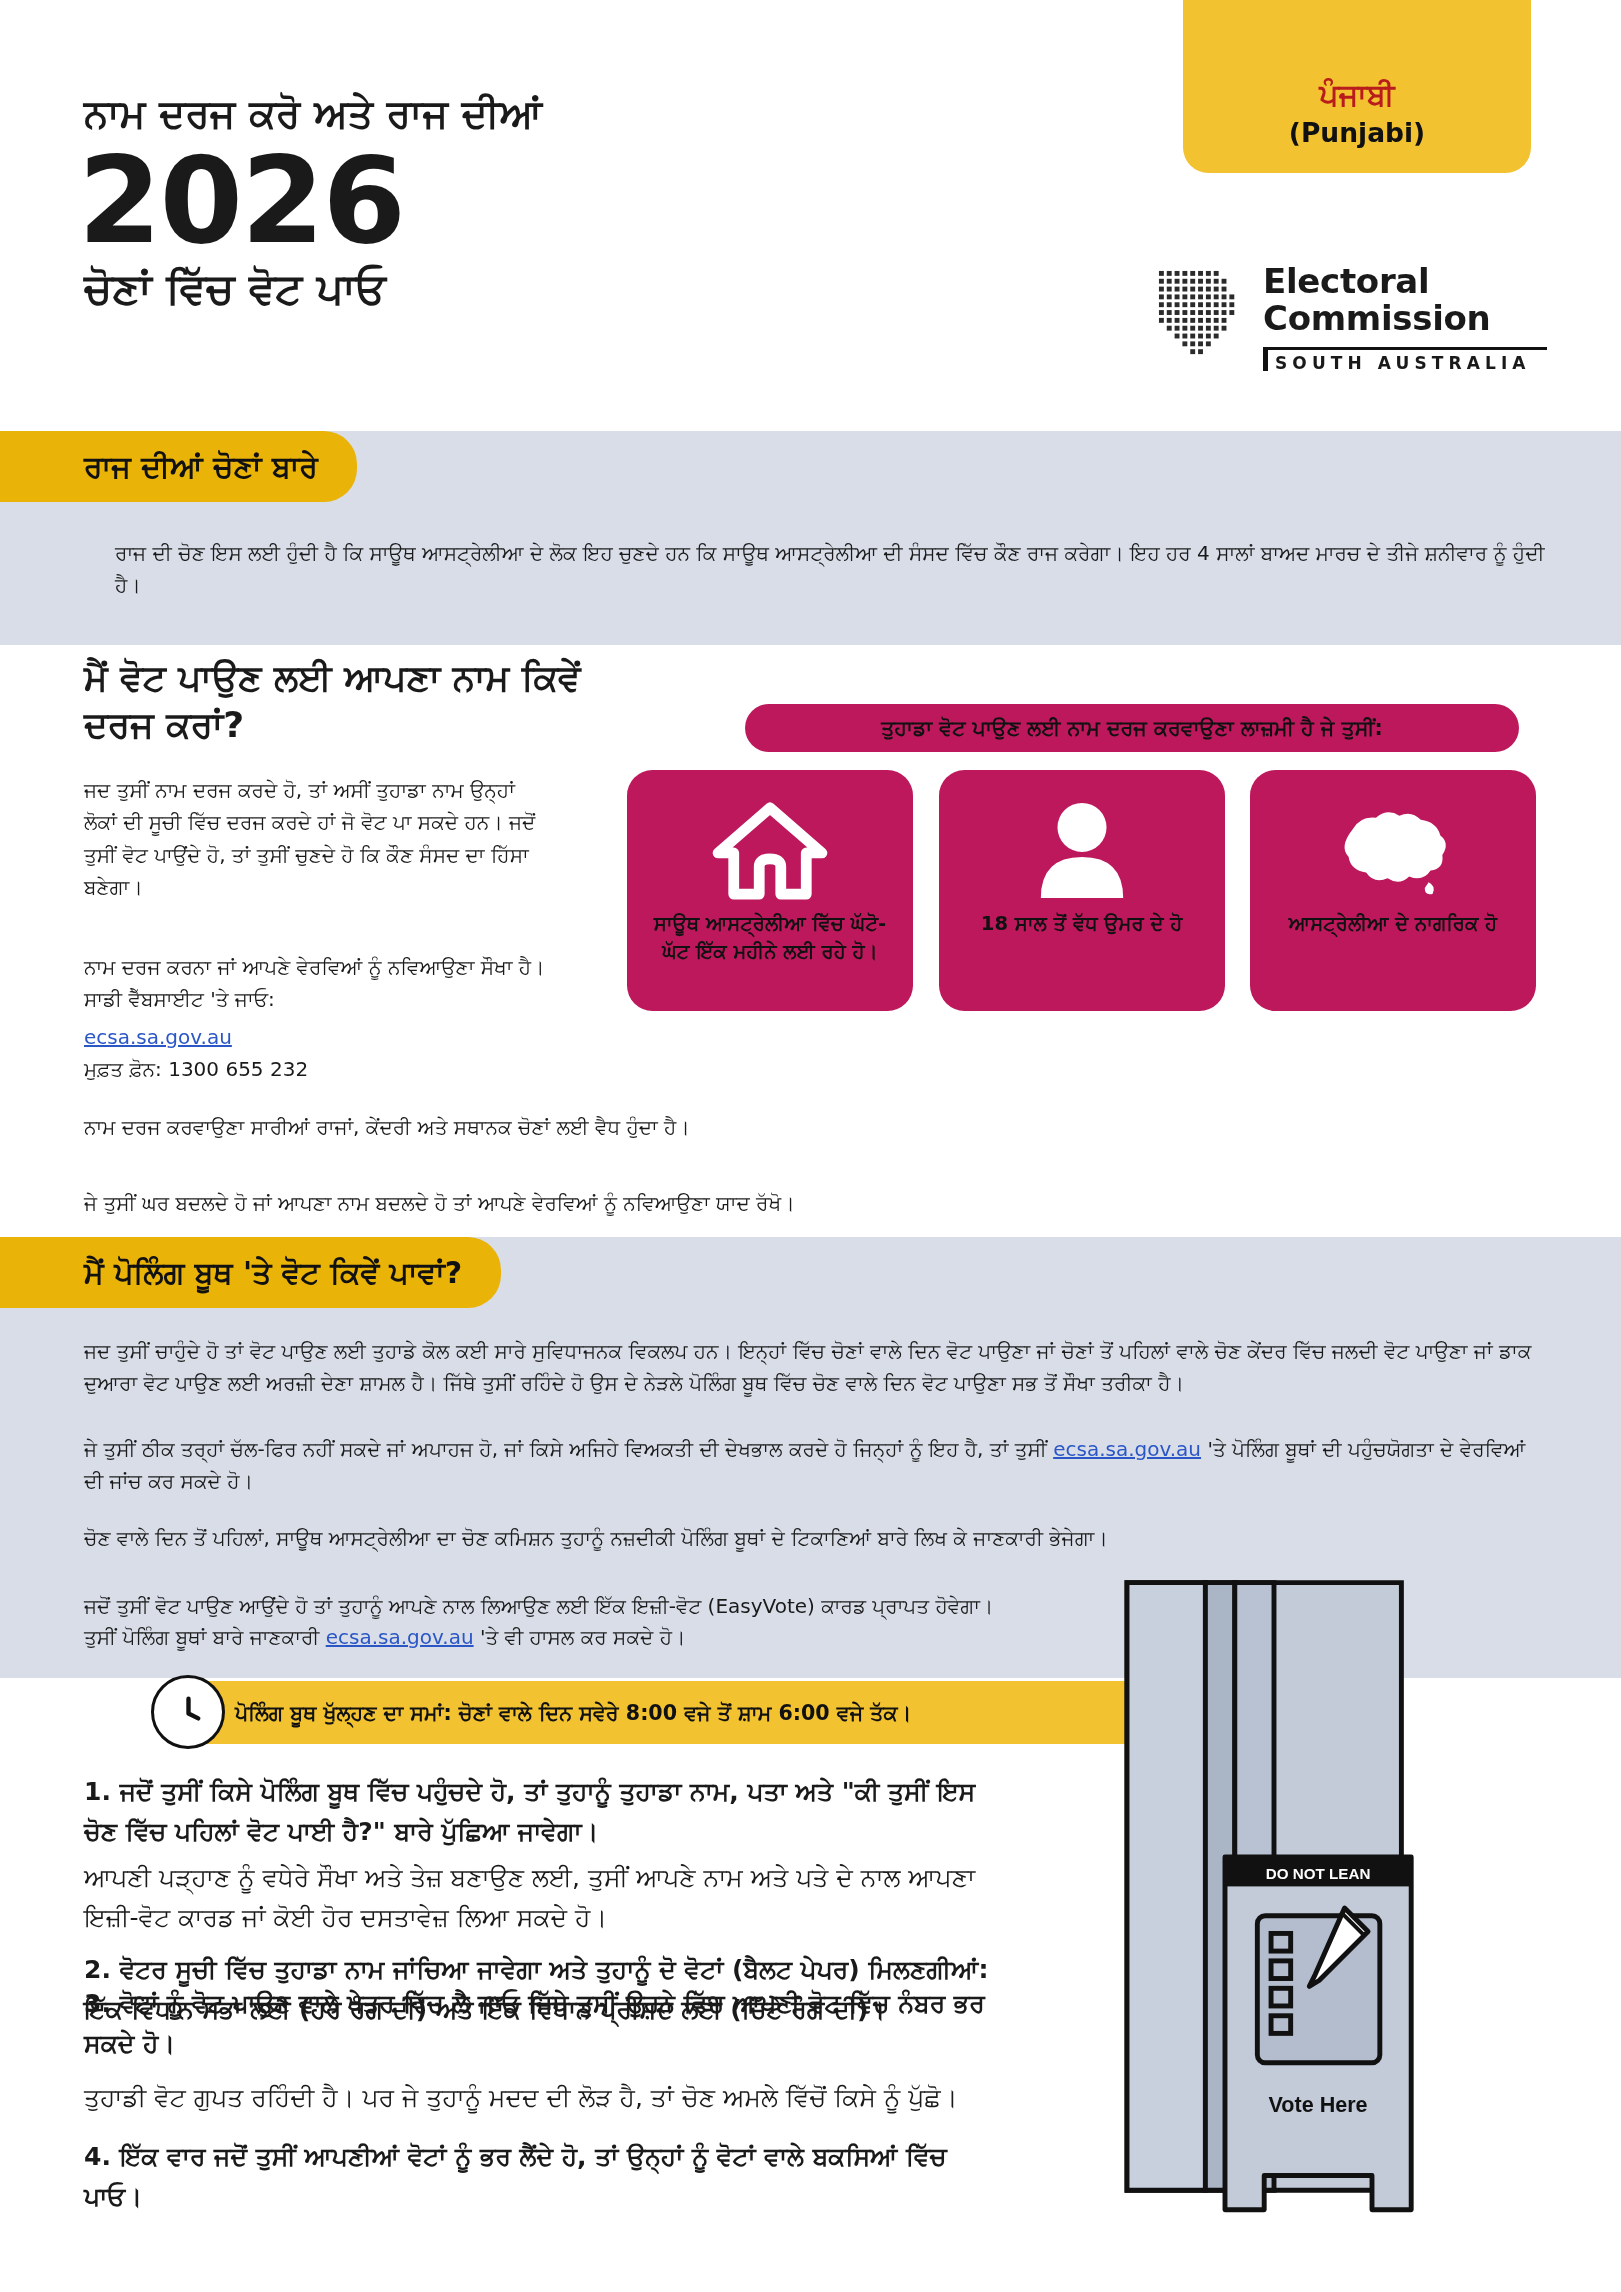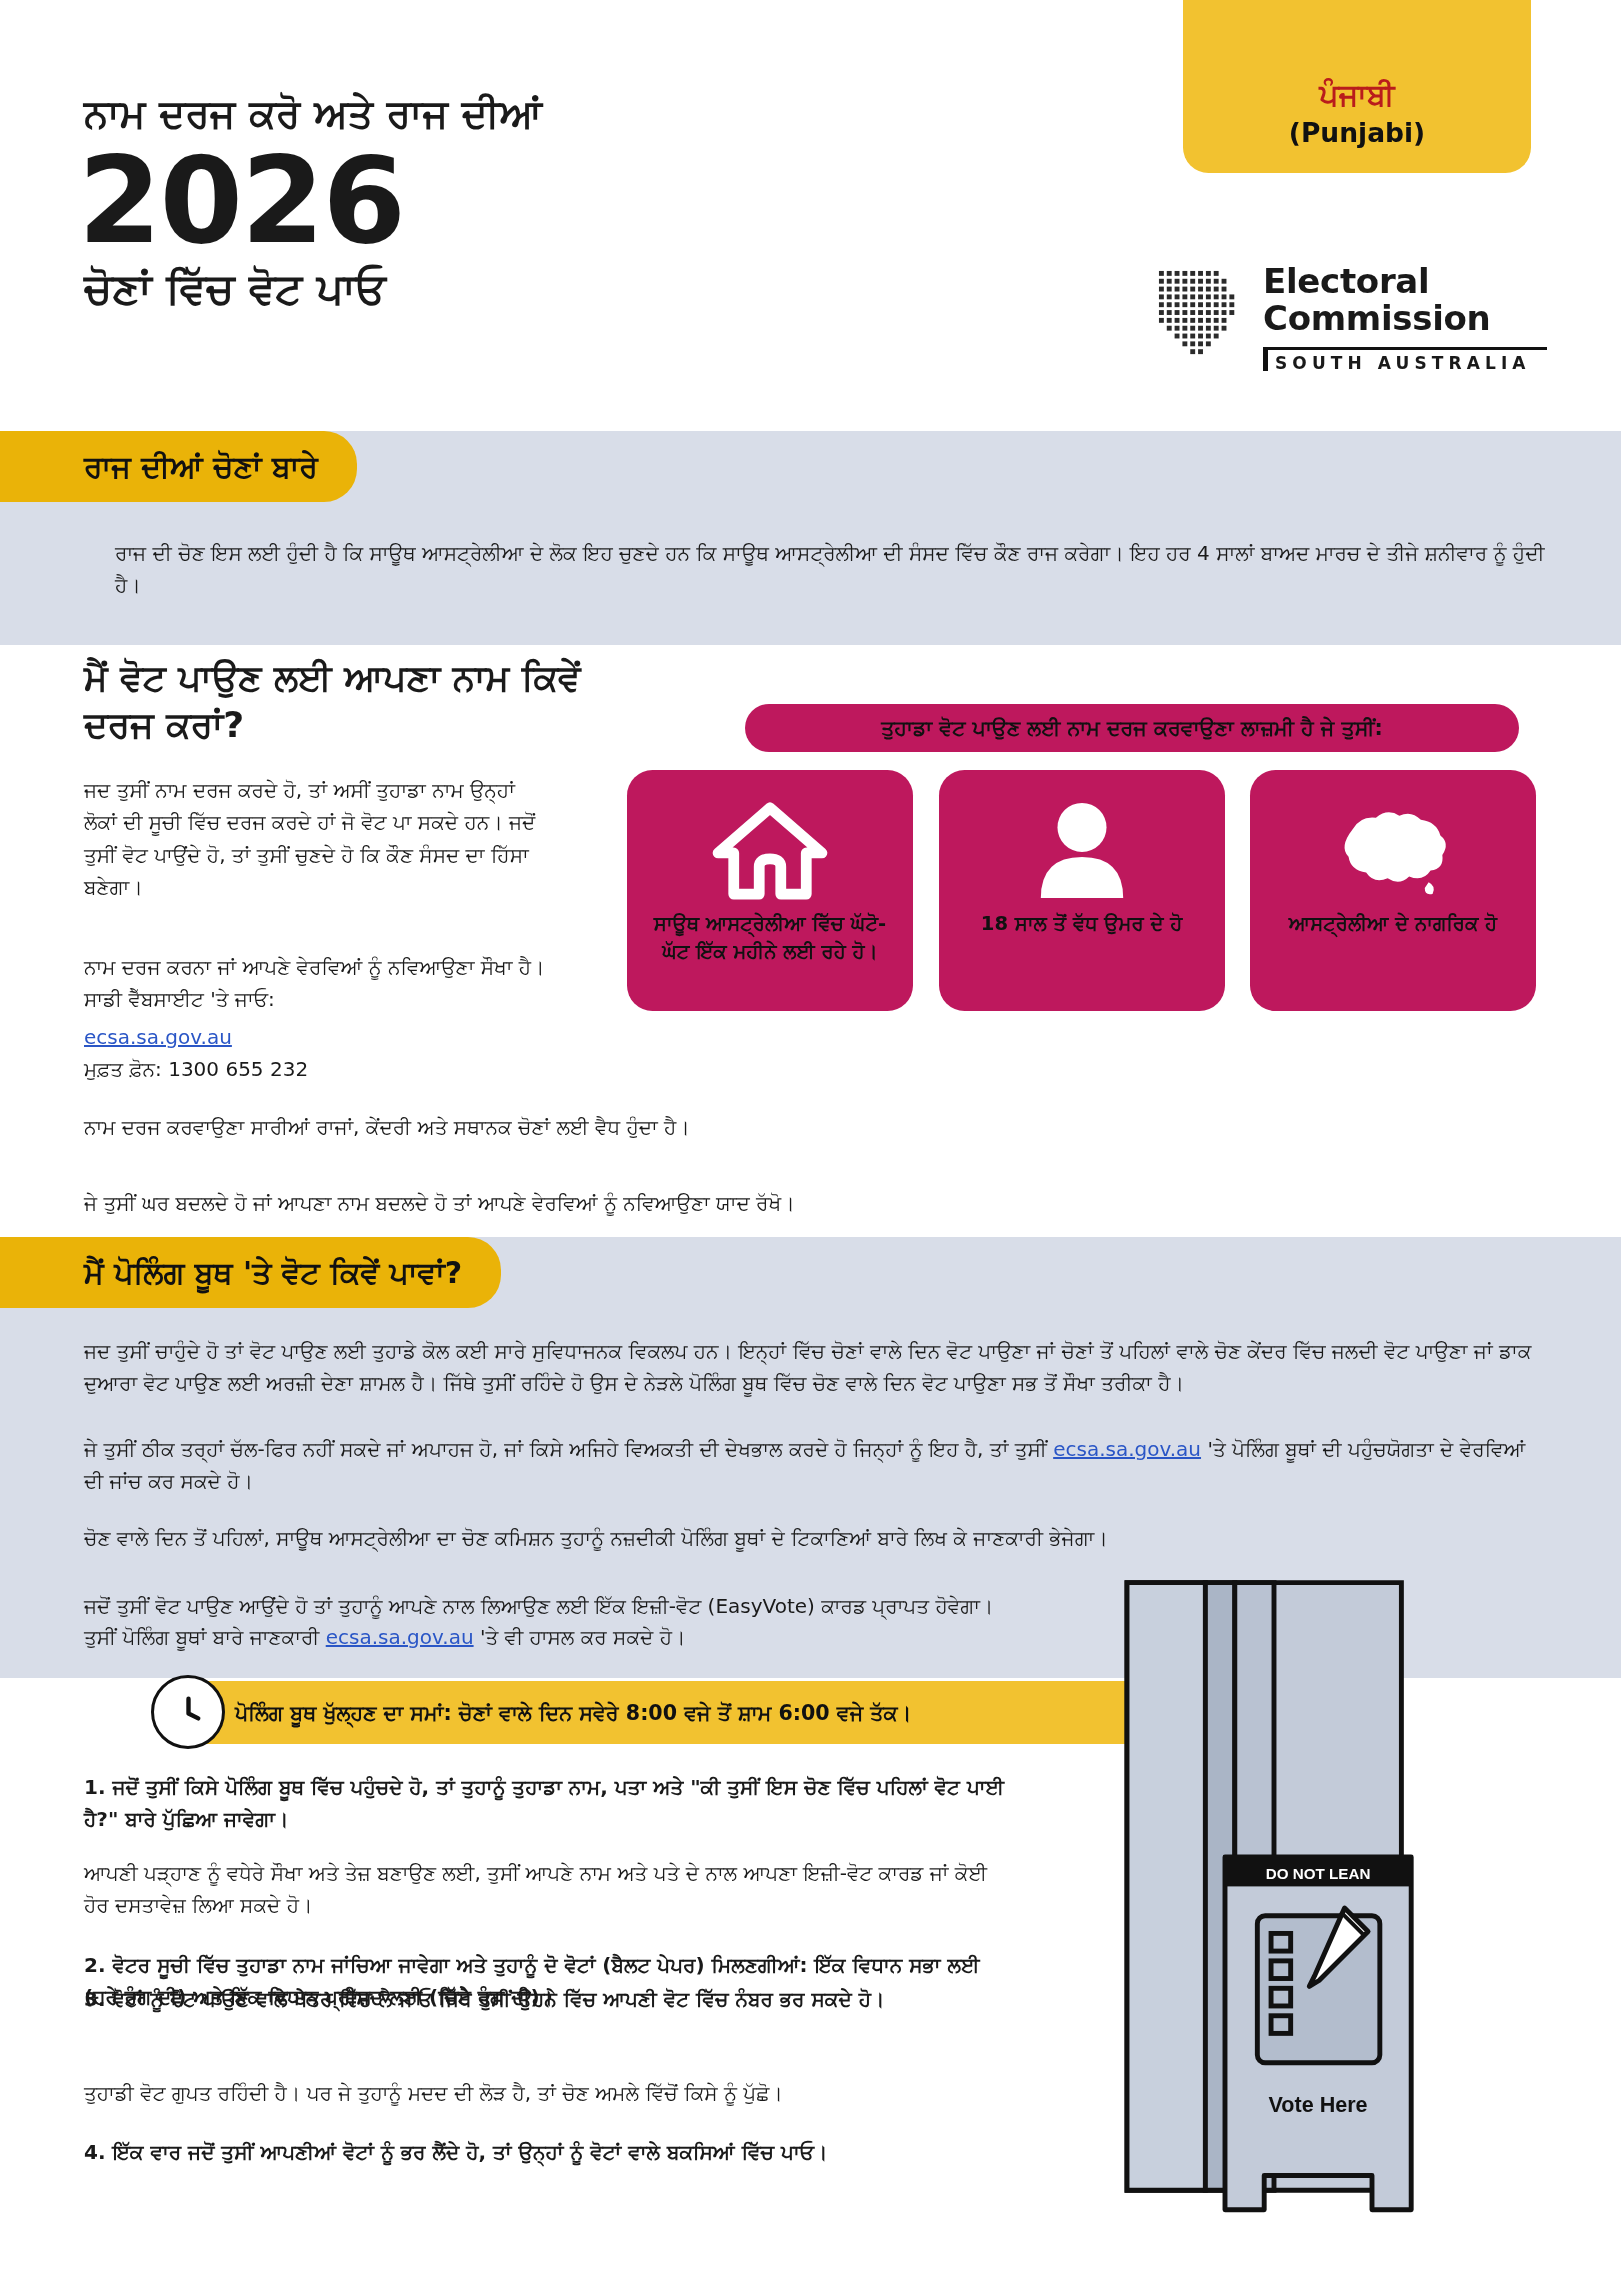--- a/index.html
+++ b/index.html
@@ -99,21 +99,21 @@
     display: flex; align-items: center; padding-left: 78px;
     font-size: 20.6px; font-weight: bold; color: #111; margin-top: 8px;
   }
   .hours .clock {
     position: absolute; left: -5.9px; top: -5.9px; width: 74px; height: 74px;
     border-radius: 50%; background: #ffffff; border: 3.9px solid #111;
     display: flex; align-items: center; justify-content: center;
   }
 
   
-  .step { position: absolute; left: 84px; width: 921px; font-size: 20px; line-height: 1.58; }
+  .step { position: absolute; left: 84px; width: 921px; font-size: 25px; line-height: 1.58; }
   .step b { font-weight: bold; }
 
   
   .ballot { position: absolute; left: 1078px; top: 1563px; width: 392px; height: 686px; }
 </style>
 </head>
 <body>
 
 <div class="band band-1"></div>
 <div class="band band-2"></div>

